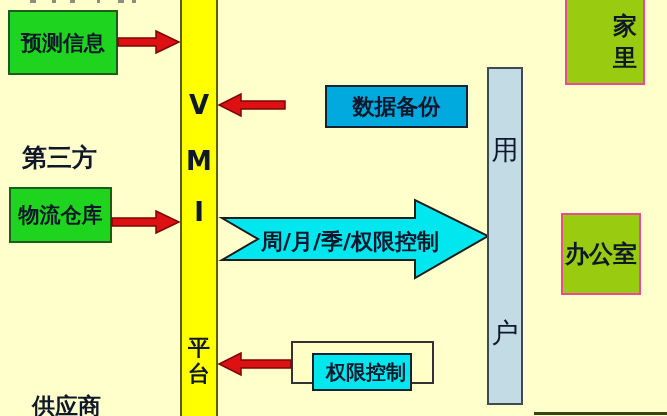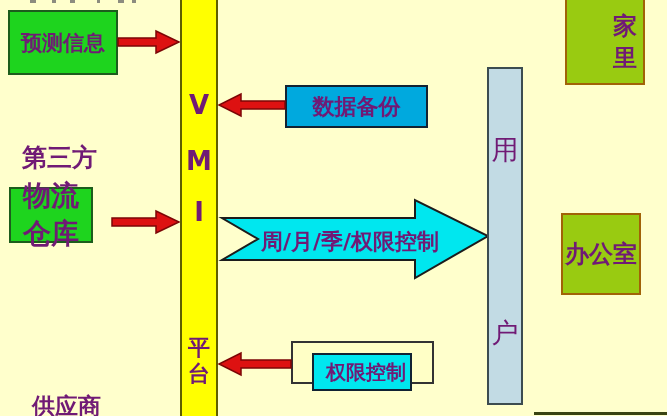--- a/index.html
+++ b/index.html
@@ -1,27 +1,27 @@
 <!DOCTYPE html>
 <html style="--background: #FFFFCC; --bright_green: #1ED41E; --olive_green: #99CB11; --yellow: #FFFF00; --sky_blue: #00A9DE; --cyan: #00E7EF; --pale_blue: #C2DBE4; --pale_yellow: #FFFFC6; --red: #DD1111; --ink: #111111;"><head>
 <meta charset="utf-8">
 <style>
   html,body { margin:0; padding:0; }
   .stage {
     position:relative; width:667px; height:416px;
     background:var(--background,#FFFFCC); overflow:hidden;
-    font-family:"DejaVu Sans", sans-serif; color:#701a75;
+    font-family:"DejaVu Sans", sans-serif; color:#0f172a;
   }
   .box {
     position:absolute; display:flex; align-items:center; justify-content:center;
     text-align:center; font-weight:bold; box-sizing:border-box;
   }
   .green  { background:var(--bright_green); border:2px solid #1d5c1d; }
-  .olive  { background:var(--olive_green);  border:2px solid #a16207; }
-  .blue   { background:var(--sky_blue);     border:2px solid #123; }
+  .olive  { background:var(--olive_green);  border:2px solid #ec4899; }
+  .blue   { background:var(--sky_blue);     border:2px solid #123;margin-left:40px; }
   .cyanbx { background:var(--cyan);         border:2px solid #123; }
   .paleyl { background:var(--pale_yellow);  border:2px solid #333; }
   .label  { position:absolute; font-weight:bold; white-space:nowrap; }
   .vmi-bar {
     position:absolute; left:180px; top:0; width:38px; height:416px;
     background:var(--yellow); border-left:2px solid #5e5e00; border-right:2px solid #5e5e00;
     box-sizing:border-box;
   }
   .vchar { position:absolute; width:100%; text-align:center; font-weight:bold; }
   .user-bar {
@@ -56,21 +56,21 @@
       <div>预测信息</div>
     </div>
   </div>
 
   <svg class="red-arrow" style="left:118px;top:30px" width="62" height="24">
     <polygon points="0,8 38,8 38,1 61,12 38,23 38,16 0,16"></polygon>
   </svg>
 
   <div class="label" style="left:22px;top:141px;font-size:25px;">第三方</div>
 
-  <div class="box green" style="left:9px;top:187px;width:84px;height:56px;font-size:28px;">
+  <div class="box green" style="left:9px;top:187px;width:103px;height:56px;font-size:21px;">
     <span>物流仓库</span>
   </div>
 
   <svg class="red-arrow" style="left:112px;top:210px" width="68" height="24">
     <polygon points="0,8 44,8 44,1 67,12 44,23 44,16 0,16"></polygon>
   </svg>
 
   <div class="label" style="left:32px;top:391px;font-size:23px;">供应商</div>
 
   <div class="vmi-bar">

